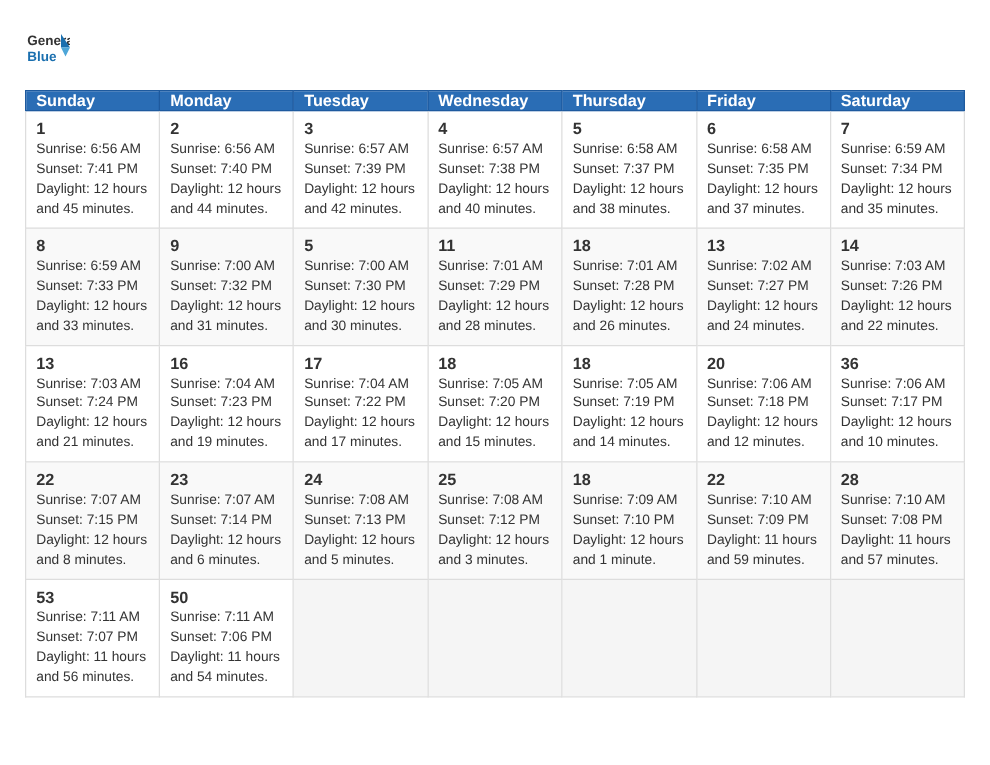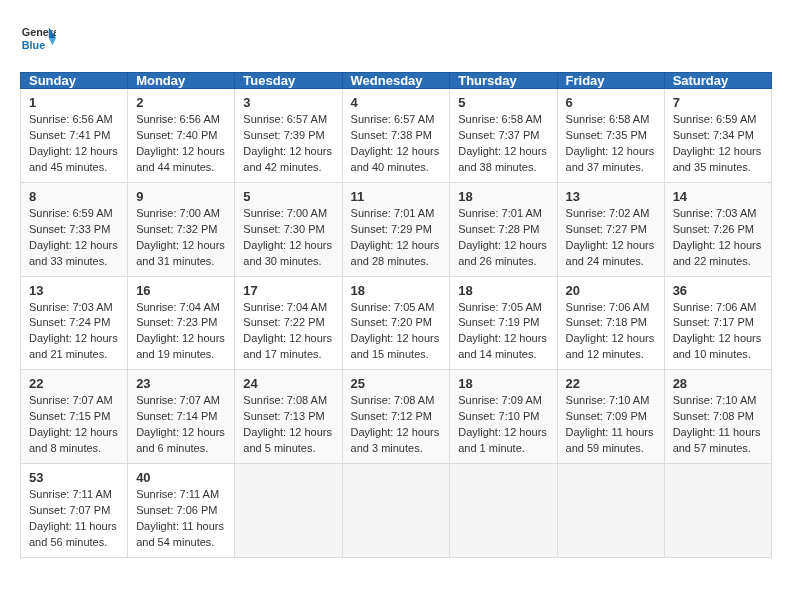--- a/index.html
+++ b/index.html
@@ -228,21 +228,21 @@
           <span class="day-number">28</span>
 <div class="day-info">Sunrise: 7:10 AM<br>Sunset: 7:08 PM<br>Daylight: 11 hours and 57 minutes.</div>
         </td>
       </tr>
       <tr>
         <td>
           <span class="day-number">53</span>
 <div class="day-info">Sunrise: 7:11 AM<br>Sunset: 7:07 PM<br>Daylight: 11 hours and 56 minutes.</div>
         </td>
         <td>
-          <span class="day-number">40</span>
+          <span class="day-number">50</span>
 <div class="day-info">Sunrise: 7:11 AM<br>Sunset: 7:06 PM<br>Daylight: 11 hours and 54 minutes.</div>
         </td>
         <td class="empty-cell"></td>
         <td class="empty-cell"></td>
         <td class="empty-cell"></td>
         <td class="empty-cell"></td>
         <td class="empty-cell"></td>
       </tr>
     </tbody>
 </table>

